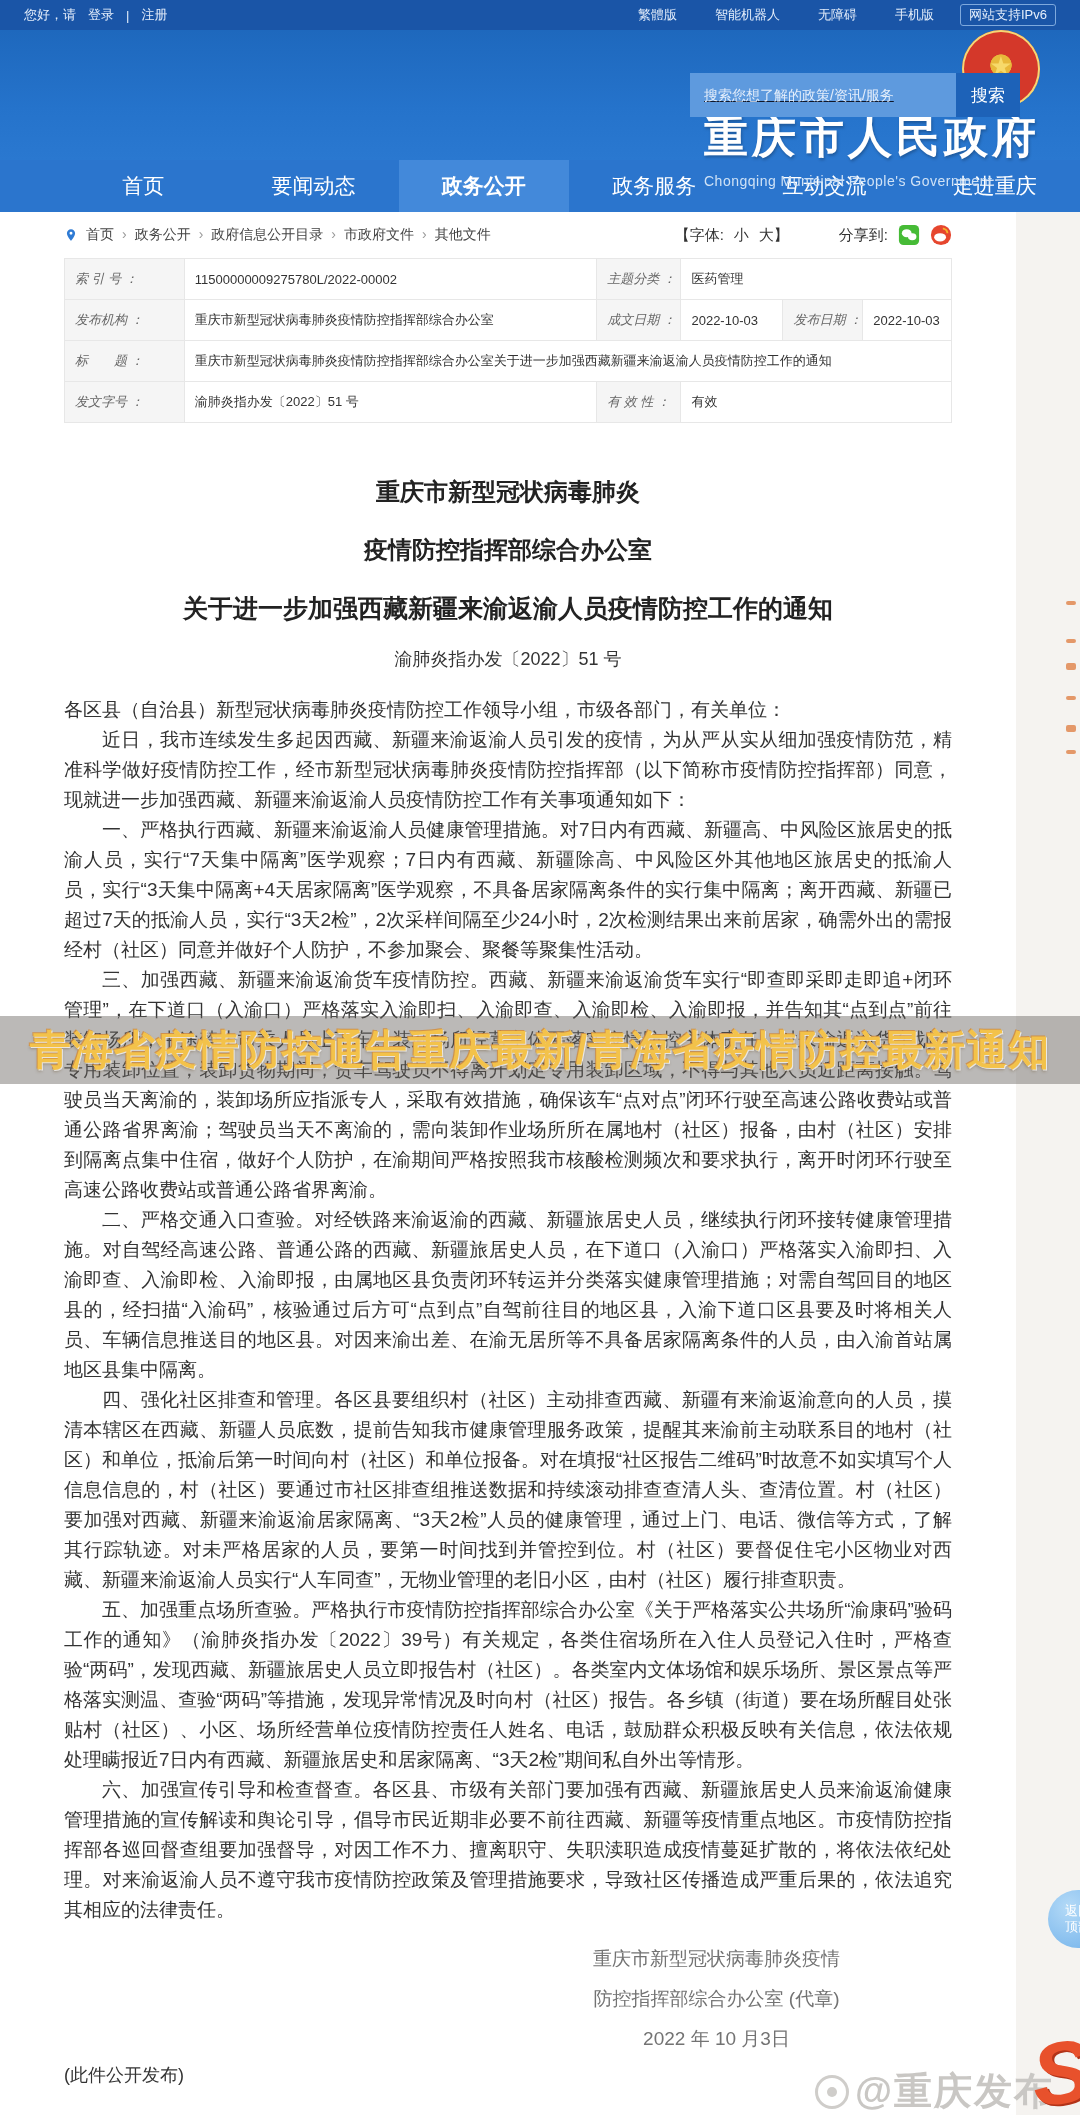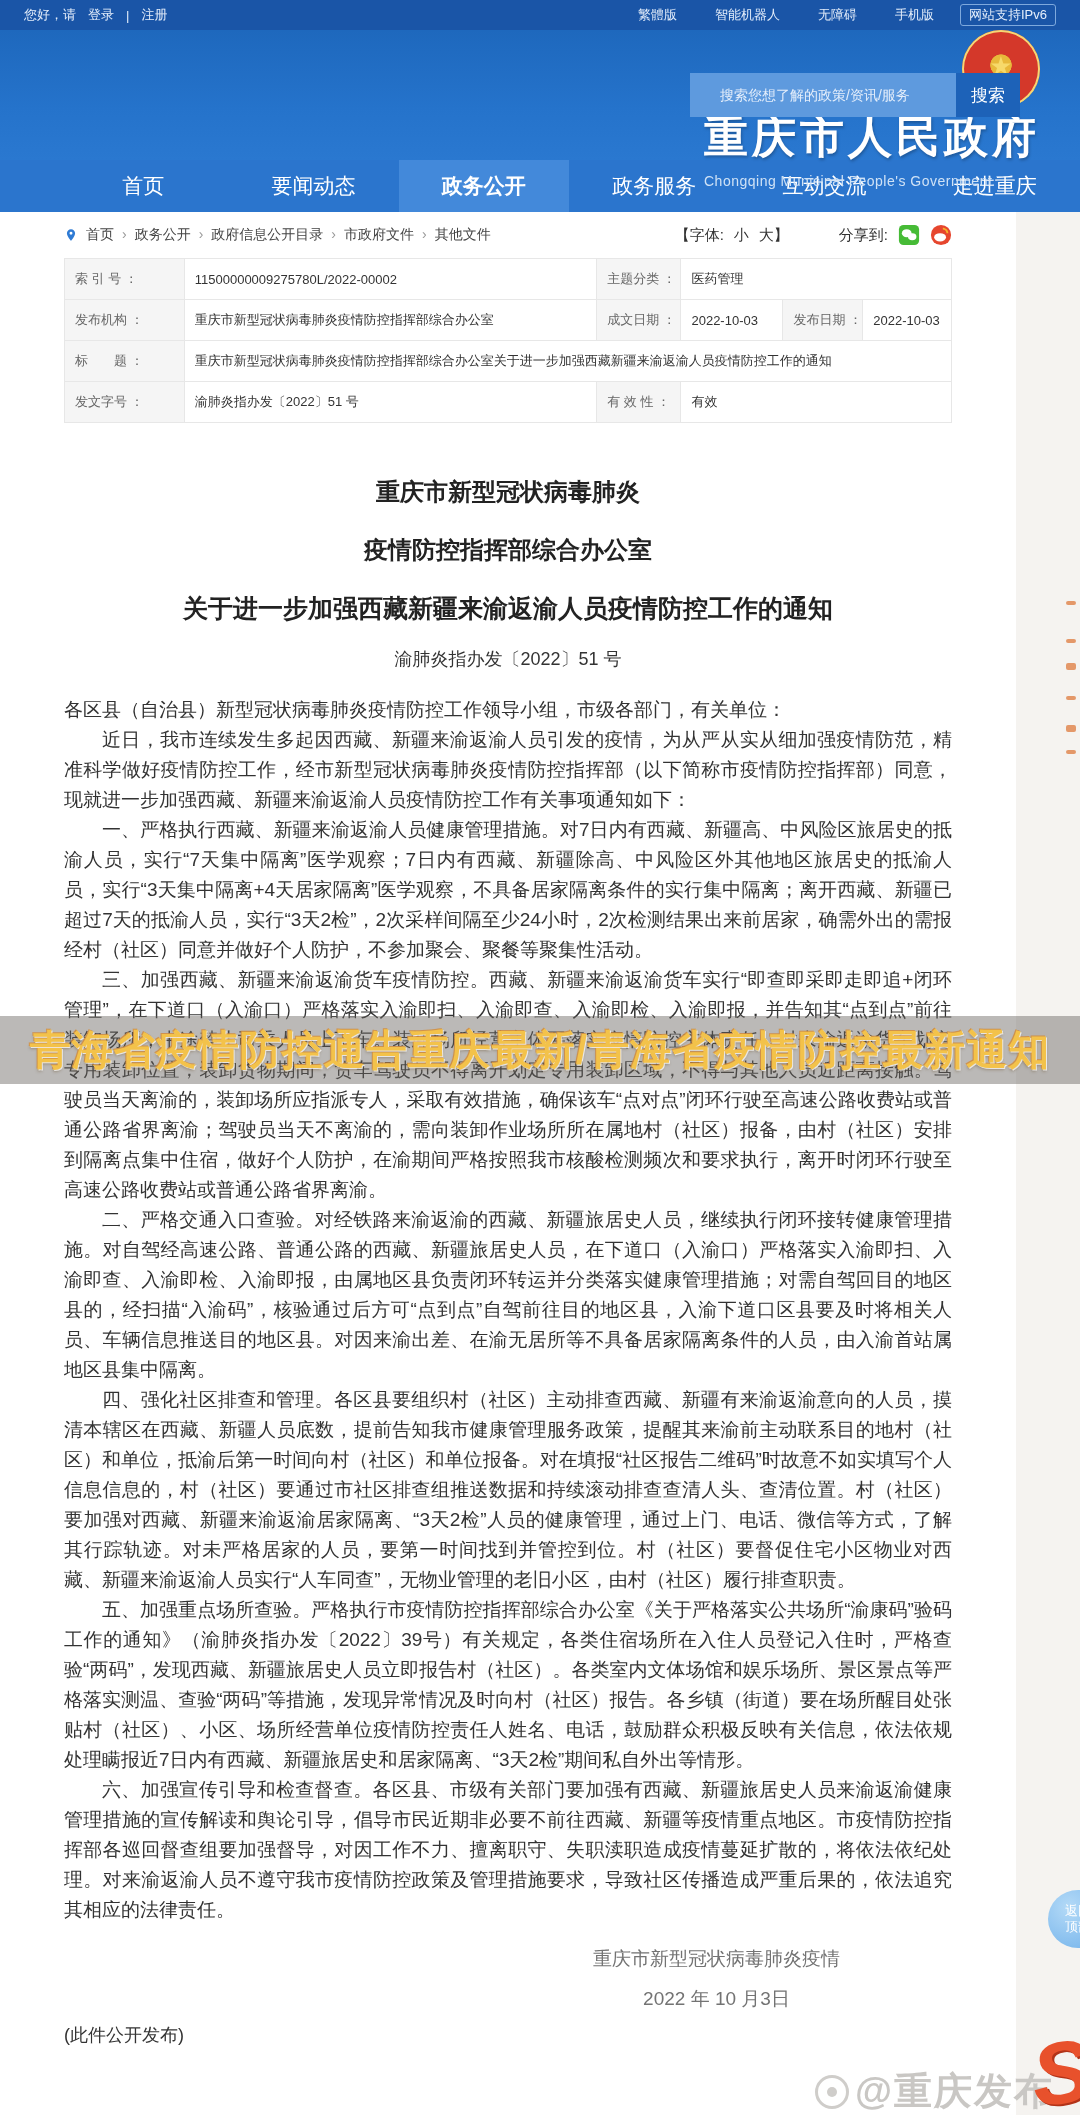--- a/index.html
+++ b/index.html
@@ -21,21 +21,21 @@
   .emblem { width:78px; height:78px; border-radius:50%;
             background:radial-gradient(circle at 50% 45%, #e8b83a 0 18%, #d4382a 19% 70%, #f0c24a 71% 100%);
             box-shadow:0 0 0 2px #f5d775 inset; position:relative; flex:0 0 auto; }
   .emblem::after { content:"★"; position:absolute; left:50%; top:50%; transform:translate(-50%,-58%);
             color:#f7d96a; font-size:26px; }
   .site-title { margin-left:22px; color:#fff; }
   .site-title .cn { font-size:44px; font-weight:700; letter-spacing:4px; text-shadow:1px 2px 3px rgba(0,0,0,.25); }
   .site-title .en { font-size:14px; margin-top:6px; color:#cfe2f6; letter-spacing:.5px; }
   .search-box { position:absolute; right:60px; top:43px; display:flex; height:44px; }
   .search-input { width:266px; height:44px; border:none; outline:none; background:#5e9ade;
-                  color:#0f172a; font-size:14px; padding:0 30px; }
+                  color:#0f172a; font-size:14px; padding:0 14px;text-decoration:underline; }
   .search-input::placeholder { color:#e4eefb; }
   .search-btn { width:64px; height:44px; border:none; background:#1d62b8; color:#fff; font-size:17px; cursor:pointer; }
 
   
   .nav { height:52px; background:#2b75cd; display:flex; padding-left:58px; }
   .nav-item { flex:1; max-width:172px; display:flex; align-items:center; justify-content:center;
               color:#fff; font-size:21px; cursor:pointer; }
   .nav-item.active { background:#4389da; font-weight:700; }
 
   
@@ -48,21 +48,21 @@
   .crumb { color:#444; cursor:pointer; }
   .crumb:not(:last-child)::after { content:"›"; color:#999; margin:0 8px; }
   .crumb-right { margin-left:auto; display:flex; align-items:center; gap:10px; color:#333; font-size:15px; }
   .font-ctl { cursor:pointer; color:#333; }
   .share-label { margin-left:40px; }
   .share-icon { width:22px; height:22px; display:inline-block; vertical-align:middle; cursor:pointer; }
 
   
   table.meta { width:100%; border-collapse:collapse; table-layout:fixed; font-size:13px; }
   table.meta td { border:1px solid #e7e7e7; height:41px; padding:4px 10px; color:#333; }
-  table.meta td.lbl { background:#f5f5f5; color:#666; white-space:nowrap; }
+  table.meta td.lbl { background:#f5f5f5; color:#666; white-space:nowrap;font-style:italic; }
   table.meta td.val { background:#fff;border-radius:8px; }
 
   
   .doc { margin-top:40px; color:#333; }
   .doc-title { text-align:center; font-weight:700; color:#222; }
   .doc-title .t1 { font-size:24px; line-height:58px; }
   .doc-title .t2 { font-size:25px; line-height:58px; }
   .doc-num { text-align:center; font-size:18px; line-height:44px; color:#333; margin-bottom:14px; }
   .doc-body { font-size:19px; line-height:30px; text-align:justify; }
   .doc-body .salute { text-indent:0; }
@@ -233,20 +233,21 @@
             <p class="para">三、加强西藏、新疆来渝返渝货车疫情防控。西藏、新疆来渝返渝货车实行“即查即采即走即追+闭环管理”，在下道口（入渝口）严格落实入渝即扫、入渝即查、入渝即检、入渝即报，并告知其“点到点”前往装卸场所，中途禁止司乘人员上下车。装卸场所经营主体要落实疫情防控主体责任，对来渝返渝货车划定专用装卸位置；装卸货物期间，货车驾驶员不得离开划定专用装卸区域，不得与其他人员近距离接触。驾驶员当天离渝的，装卸场所应指派专人，采取有效措施，确保该车“点对点”闭环行驶至高速公路收费站或普通公路省界离渝；驾驶员当天不离渝的，需向装卸作业场所所在属地村（社区）报备，由村（社区）安排到隔离点集中住宿，做好个人防护，在渝期间严格按照我市核酸检测频次和要求执行，离开时闭环行驶至高速公路收费站或普通公路省界离渝。</p>
             <p class="para">二、严格交通入口查验。对经铁路来渝返渝的西藏、新疆旅居史人员，继续执行闭环接转健康管理措施。对自驾经高速公路、普通公路的西藏、新疆旅居史人员，在下道口（入渝口）严格落实入渝即扫、入渝即查、入渝即检、入渝即报，由属地区县负责闭环转运并分类落实健康管理措施；对需自驾回目的地区县的，经扫描“入渝码”，核验通过后方可“点到点”自驾前往目的地区县，入渝下道口区县要及时将相关人员、车辆信息推送目的地区县。对因来渝出差、在渝无居所等不具备居家隔离条件的人员，由入渝首站属地区县集中隔离。</p>
             <p class="para">四、强化社区排查和管理。各区县要组织村（社区）主动排查西藏、新疆有来渝返渝意向的人员，摸清本辖区在西藏、新疆人员底数，提前告知我市健康管理服务政策，提醒其来渝前主动联系目的地村（社区）和单位，抵渝后第一时间向村（社区）和单位报备。对在填报“社区报告二维码”时故意不如实填写个人信息信息的，村（社区）要通过市社区排查组推送数据和持续滚动排查查清人头、查清位置。村（社区）要加强对西藏、新疆来渝返渝居家隔离、“3天2检”人员的健康管理，通过上门、电话、微信等方式，了解其行踪轨迹。对未严格居家的人员，要第一时间找到并管控到位。村（社区）要督促住宅小区物业对西藏、新疆来渝返渝人员实行“人车同查”，无物业管理的老旧小区，由村（社区）履行排查职责。</p>
             <p class="para">五、加强重点场所查验。严格执行市疫情防控指挥部综合办公室《关于严格落实公共场所“渝康码”验码工作的通知》（渝肺炎指办发〔2022〕39号）有关规定，各类住宿场所在入住人员登记入住时，严格查验“两码”，发现西藏、新疆旅居史人员立即报告村（社区）。各类室内文体场馆和娱乐场所、景区景点等严格落实测温、查验“两码”等措施，发现异常情况及时向村（社区）报告。各乡镇（街道）要在场所醒目处张贴村（社区）、小区、场所经营单位疫情防控责任人姓名、电话，鼓励群众积极反映有关信息，依法依规处理瞒报近7日内有西藏、新疆旅居史和居家隔离、“3天2检”期间私自外出等情形。</p>
             <p class="para">六、加强宣传引导和检查督查。各区县、市级有关部门要加强有西藏、新疆旅居史人员来渝返渝健康管理措施的宣传解读和舆论引导，倡导市民近期非必要不前往西藏、新疆等疫情重点地区。市疫情防控指挥部各巡回督查组要加强督导，对因工作不力、擅离职守、失职渎职造成疫情蔓延扩散的，将依法依纪处理。对来渝返渝人员不遵守我市疫情防控政策及管理措施要求，导致社区传播造成严重后果的，依法追究其相应的法律责任。</p>
           </div>
       </div>
 
       <div class="sig-block">
           <div>重庆市新型冠状病毒肺炎疫情</div>
+          <div>防控指挥部综合办公室 (代章)</div>
           <div>2022 年 10 月3日</div>
         </div>
 
       <div class="public-note">(此件公开发布)</div>
     </div>
   </div>
 
   <div class="overlay-band">
     <span class="txt">青海省疫情防控通告重庆最新/青海省疫情防控最新通知</span>
   </div>

